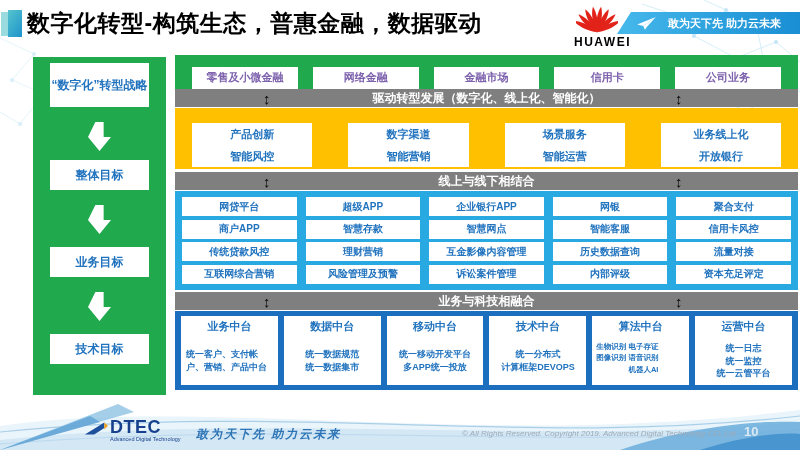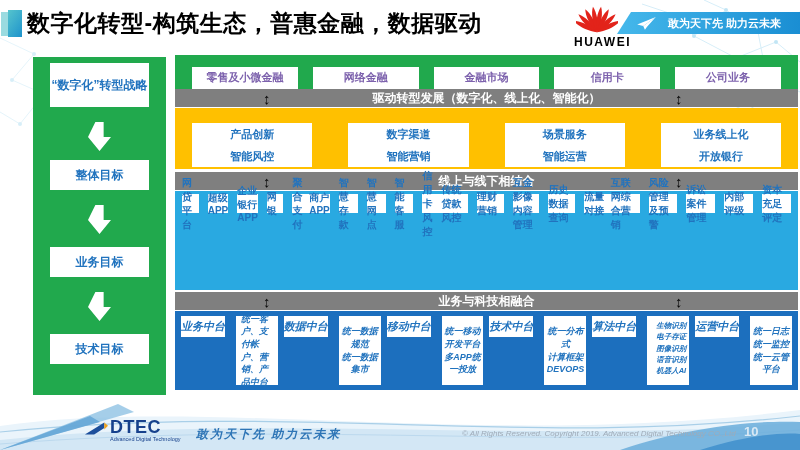--- a/index.html
+++ b/index.html
@@ -34,27 +34,27 @@
             color:#fff;font-size:12px;font-weight:bold;}
   .updown{position:absolute;top:-2px;height:22px;display:flex;align-items:center;
           color:#0a0a0a;font-size:15px;font-weight:bold;}
   .ud1{left:88px;} .ud2{left:500px;}
   .yellow{position:absolute;left:175px;top:108px;width:623px;height:61px;background:#ffc000;
           display:flex;flex-direction:column;justify-content:flex-end;padding:2px 17px;box-sizing:border-box;}
   .yellow .r{display:flex;gap:36px;}
   .yellow .cell{flex:1;height:22px;background:#fff;display:flex;align-items:center;justify-content:center;
                 color:#2173be;font-size:11px;font-weight:bold;}
   .cyan{position:absolute;left:175px;top:191px;width:623px;height:99px;background:#29a9e1;
-        display:flex;flex-direction:row;justify-content:space-evenly;padding:3px 7px;box-sizing:border-box;}
+        display:flex;flex-direction:column;justify-content:space-evenly;padding:3px 7px;box-sizing:border-box;}
   .cyan .r{display:flex;gap:9px;}
   .cyan .cell{flex:1;height:19px;background:#fff;display:flex;align-items:center;justify-content:center;
               color:#2173be;font-size:10px;font-weight:bold;}
   .platforms{position:absolute;left:175px;top:311px;width:623px;height:79px;background:#1c6fbe;
              display:flex;gap:6px;padding:5px 6px;box-sizing:border-box;}
-  .pcol{flex:1;display:flex;flex-direction:row;gap:11px;font-style:italic;}
+  .pcol{flex:1;display:flex;flex-direction:column;gap:0;}
   .ptitle{height:21px;background:#fff;color:#2173be;font-size:11px;font-weight:bold;
           display:flex;align-items:center;justify-content:center;}
   .pdetail{flex:1;background:#fff;color:#2173be;font-size:9px;font-weight:bold;white-space:pre-line;
            display:flex;align-items:center;justify-content:center;text-align:center;line-height:1.4;padding:1px 2px;}
   .pdetail.left{text-align:left;justify-content:flex-start;padding:1px 5px;}
   .pdetail.small{font-size:7.5px;text-align:right;justify-content:flex-start;align-items:flex-start;
                  padding:4px 3px 0 4px;line-height:1.5;}
   
   .dtec{position:absolute;left:84px;top:418px;display:flex;align-items:flex-start;gap:2px;}
   .dtec-txt{display:flex;flex-direction:column;line-height:1;}

